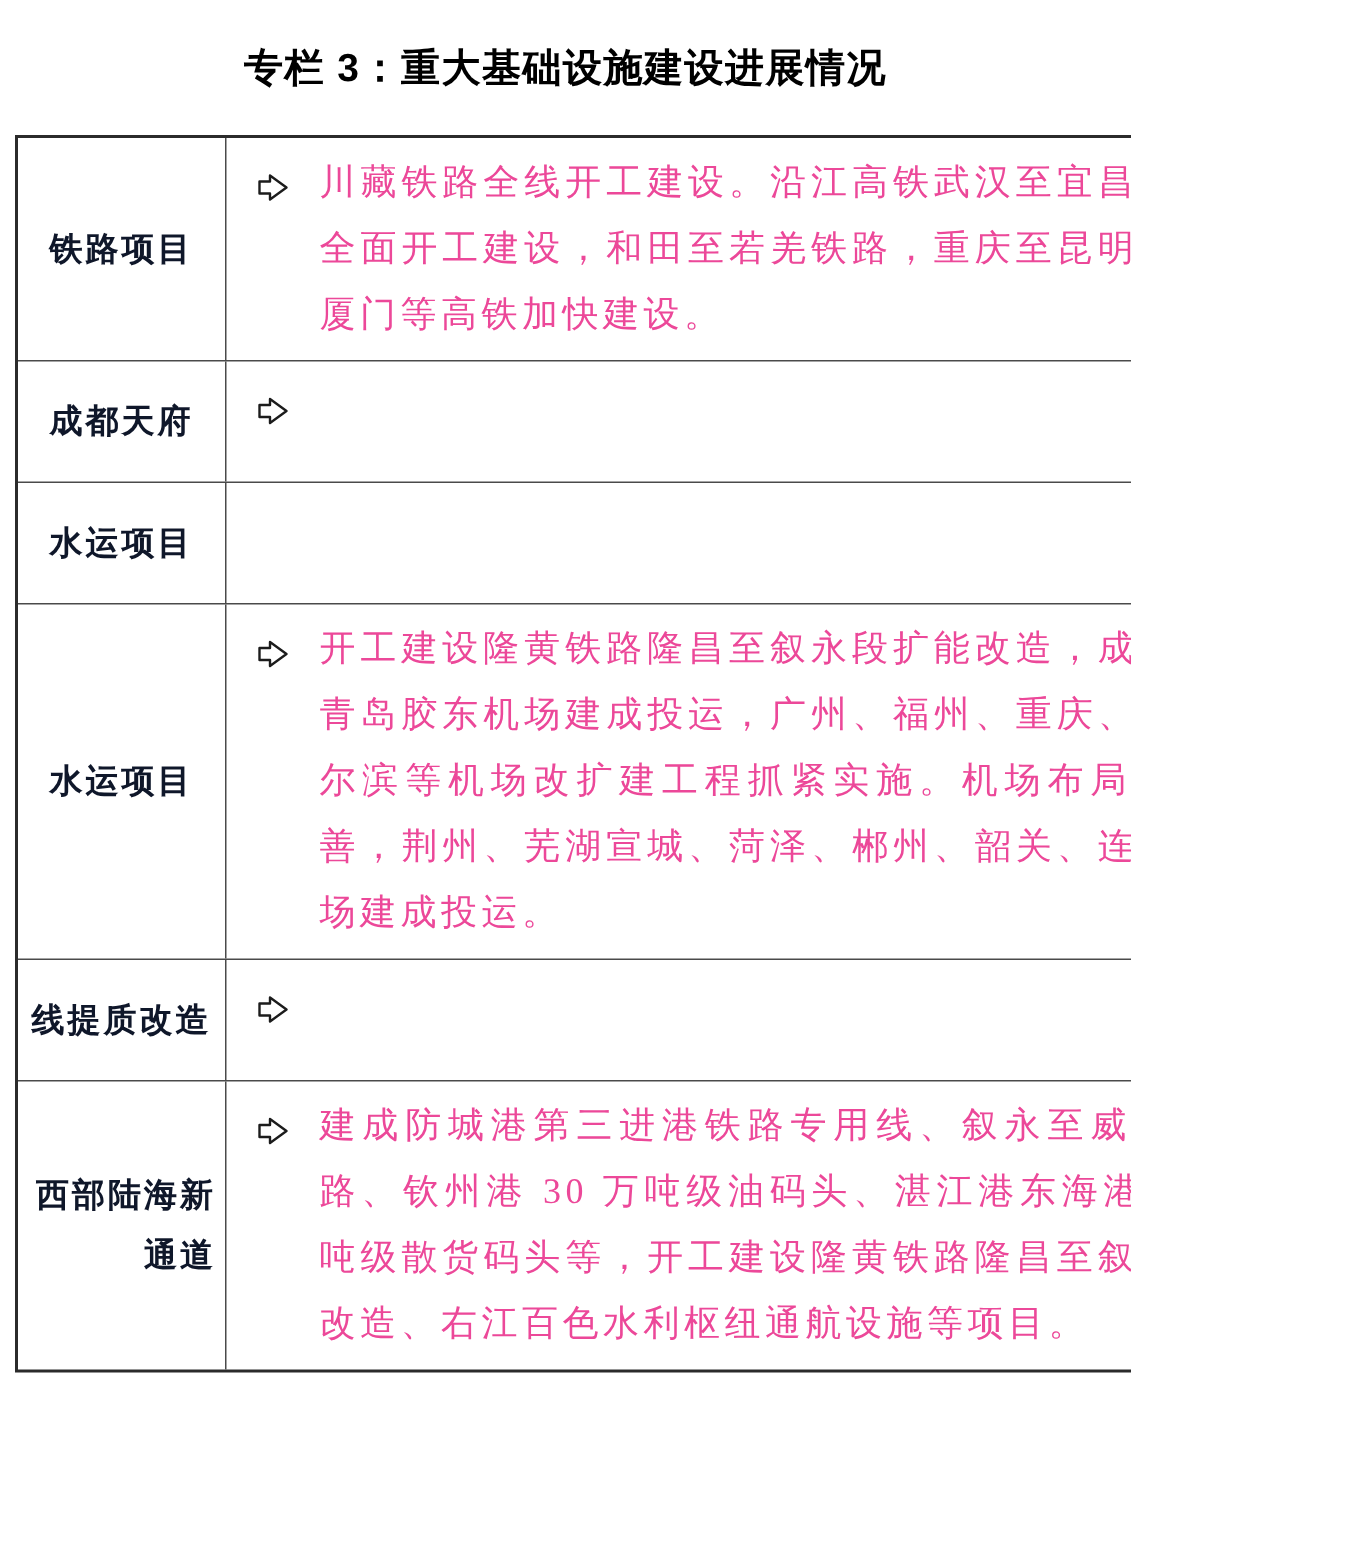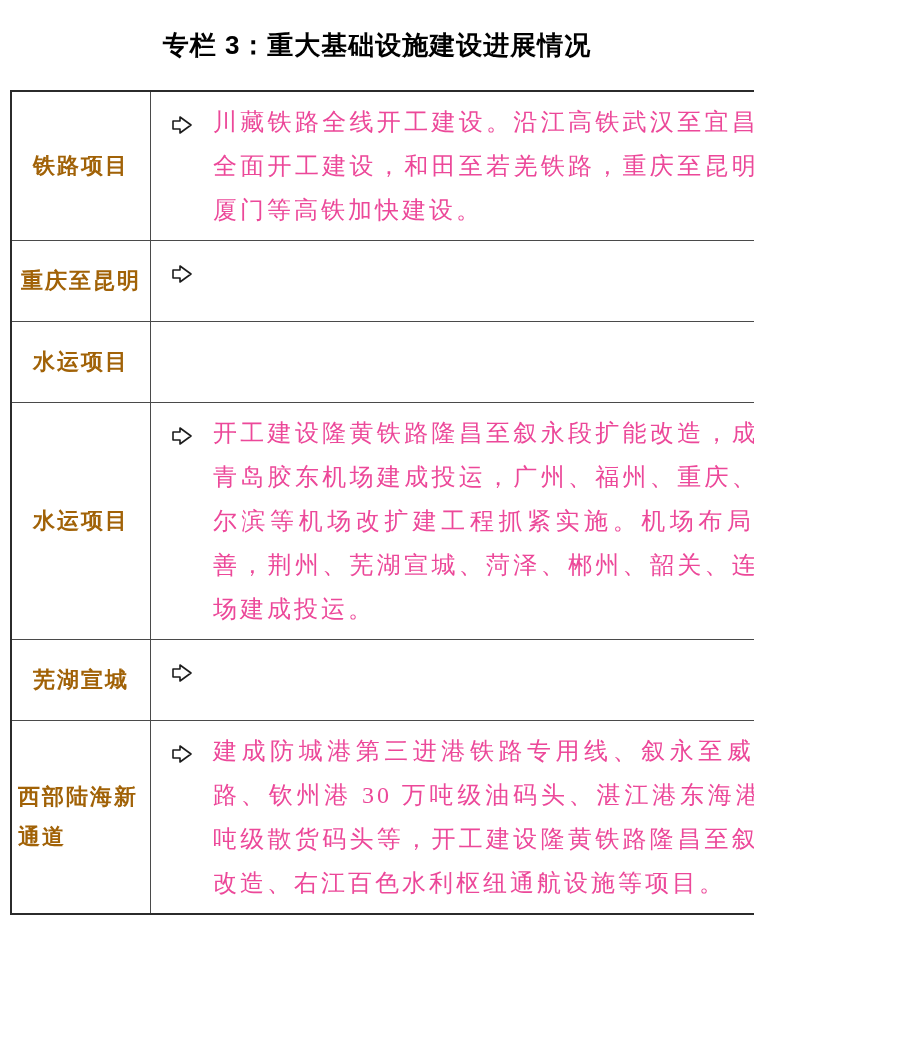--- a/index.html
+++ b/index.html
@@ -46,29 +46,29 @@
   .box-row + .box-row {
     border-top: 1px solid #4a4a4a;
   }
   .box-row-header {
     width: 139px;
     flex: none;
     border-right: 1px solid #4a4a4a;
     display: flex;
     align-items: center;
     justify-content: center;
-    text-align: left;
+    text-align: right;
     font-family: "Liberation Sans", sans-serif;
     font-weight: bold;
     font-size: 22px;
     letter-spacing: 2px;
     line-height: 40px;
     padding: 20px 6px;
     box-sizing: border-box;
-    color: #a16207;
+    color: #0f172a;
   }
   .box-row-content {
     flex: 1;
     display: flex;
     align-items: flex-start;
     padding: 8px 22px 8px 18px;
     box-sizing: border-box;
   }
   .bullet {
     flex: none;
@@ -106,21 +106,21 @@
         <span class="bullet">
           <svg width="26" height="26" viewBox="0 0 26 26">
               <path d="M4 9 H11 V5 L22 13 L11 21 V17 H4 Z" fill="none" stroke="#1c1c1c" stroke-width="1.6" stroke-linejoin="round"></path>
             </svg>
         </span>
         <p class="content-text">川藏铁路全线开工建设。沿江高铁武汉至宜昌段等路段全面开工建设，和田至若羌铁路，重庆至昆明、福州至厦门等高铁加快建设。</p>
       </div>
     </div>
 
     <div class="box-row">
-      <div class="box-row-header">重庆至昆明</div>
+      <div class="box-row-header">成都天府</div>
       <div class="box-row-content">
         <span class="bullet">
           <svg width="26" height="26" viewBox="0 0 26 26">
               <path d="M4 9 H11 V5 L22 13 L11 21 V17 H4 Z" fill="none" stroke="#1c1c1c" stroke-width="1.6" stroke-linejoin="round"></path>
             </svg>
         </span>
       </div>
     </div>
 
     <div class="box-row">
@@ -133,21 +133,21 @@
         <span class="bullet">
           <svg width="26" height="26" viewBox="0 0 26 26">
               <path d="M4 9 H11 V5 L22 13 L11 21 V17 H4 Z" fill="none" stroke="#1c1c1c" stroke-width="1.6" stroke-linejoin="round"></path>
             </svg>
         </span>
         <p class="content-text">开工建设隆黄铁路隆昌至叙永段扩能改造，成都天府、青岛胶东机场建成投运，广州、福州、重庆、西安、哈尔滨等机场改扩建工程抓紧实施。机场布局进一步完善，荆州、芜湖宣城、菏泽、郴州、韶关、连云港等机场建成投运。</p>
       </div>
     </div>
 
     <div class="box-row">
-      <div class="box-row-header">芜湖宣城</div>
+      <div class="box-row-header">线提质改造</div>
       <div class="box-row-content">
         <span class="bullet">
           <svg width="26" height="26" viewBox="0 0 26 26">
               <path d="M4 9 H11 V5 L22 13 L11 21 V17 H4 Z" fill="none" stroke="#1c1c1c" stroke-width="1.6" stroke-linejoin="round"></path>
             </svg>
         </span>
       </div>
     </div>
 
     <div class="box-row">

